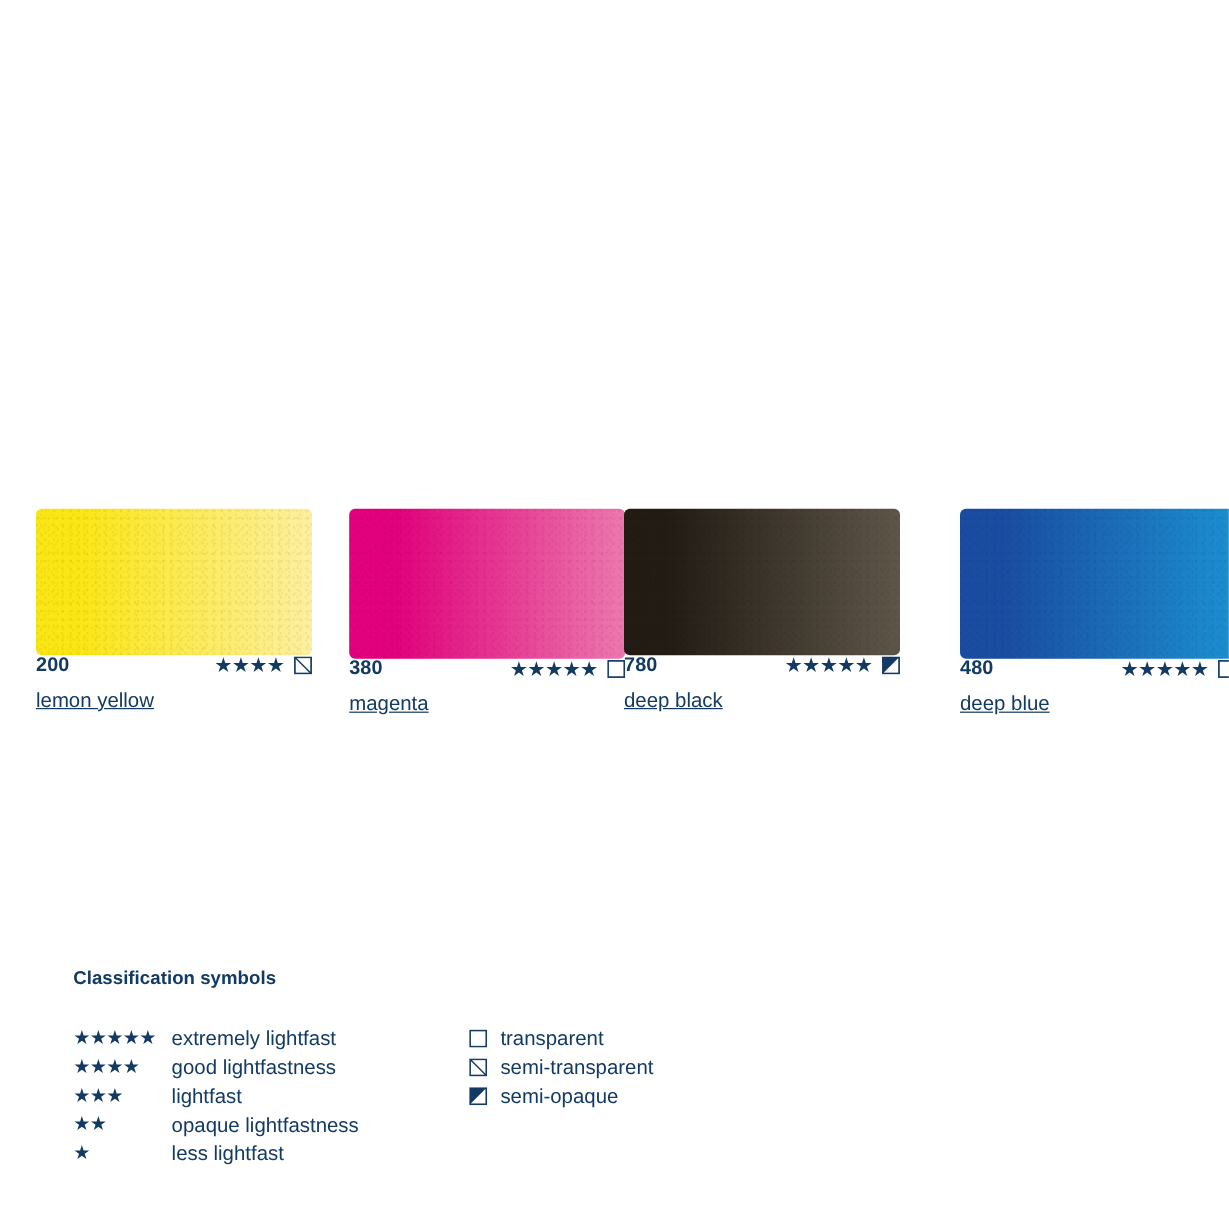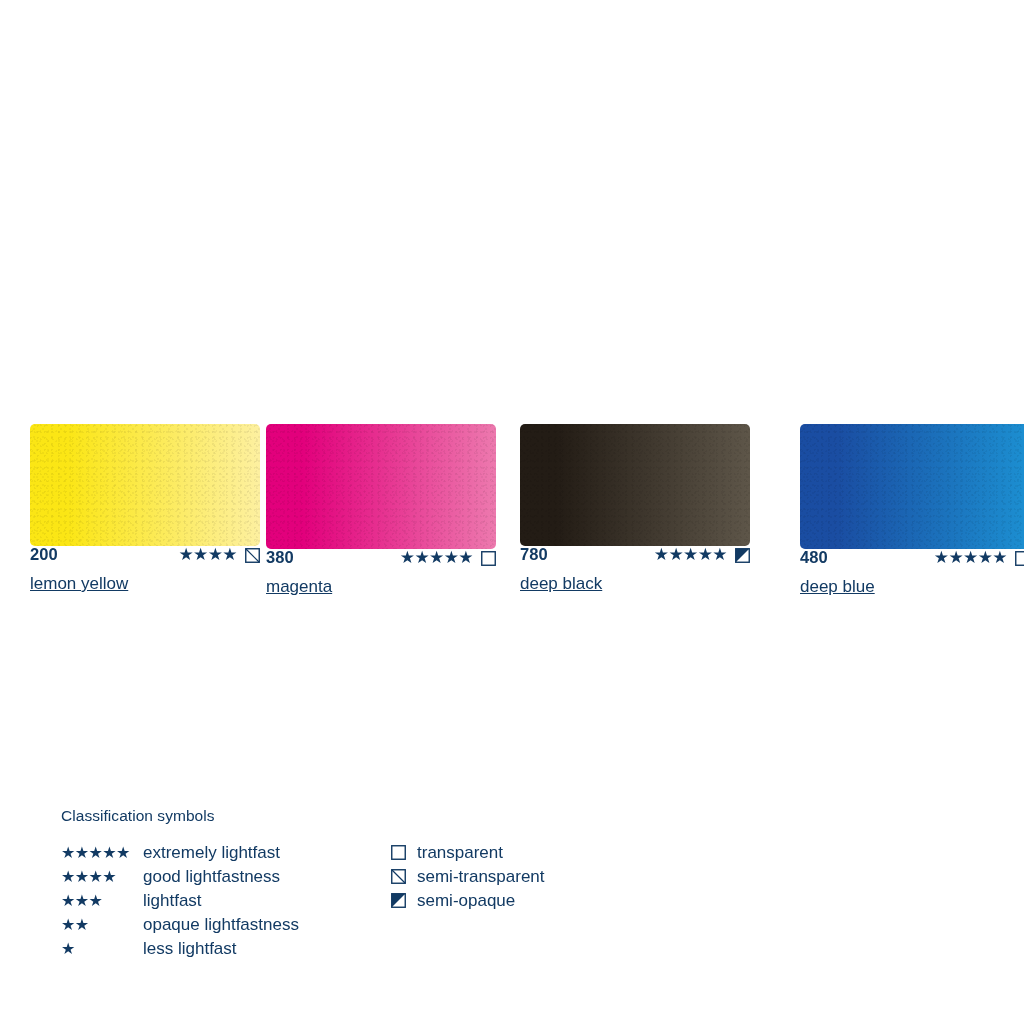--- a/index.html
+++ b/index.html
@@ -23,21 +23,21 @@
     top: 424px;
     width: 964px;
     height: 200px;
   }
   .swatch-card {
     position: absolute;
     top: 0;
     width: 230px;
   }
   .swatch-card.c0 { left: 0px; }
-  .swatch-card.c1 { left: 236px; }
+  .swatch-card.c1 { left: 261px; }
   .swatch-card.c2 { left: 490px; }
   .swatch-card.c3 { left: 733px; padding-left: 37px; }
 
   .swatch-chip {
     width: 230px;
     border-radius: 5px;
     position: relative;
     overflow: hidden;
   }
   .swatch-chip .grain {
@@ -94,23 +94,23 @@
 
   
   .legend {
     position: absolute;
     left: 61px;
     top: 808px;
     width: 620px;
   }
   .legend-title {
     font-size: 15.5px;
-    font-weight: normal;
-    line-height: 1;
-    margin-bottom: 17px;
+    font-weight: bold;
+    line-height: 1;
+    margin-bottom: 30px;
     letter-spacing: .05px;
   }
   .legend-cols {
     position: relative;
   }
   .legend-col-stars {
     position: absolute;
     left: 0;
     top: 0;
     width: 330px;

